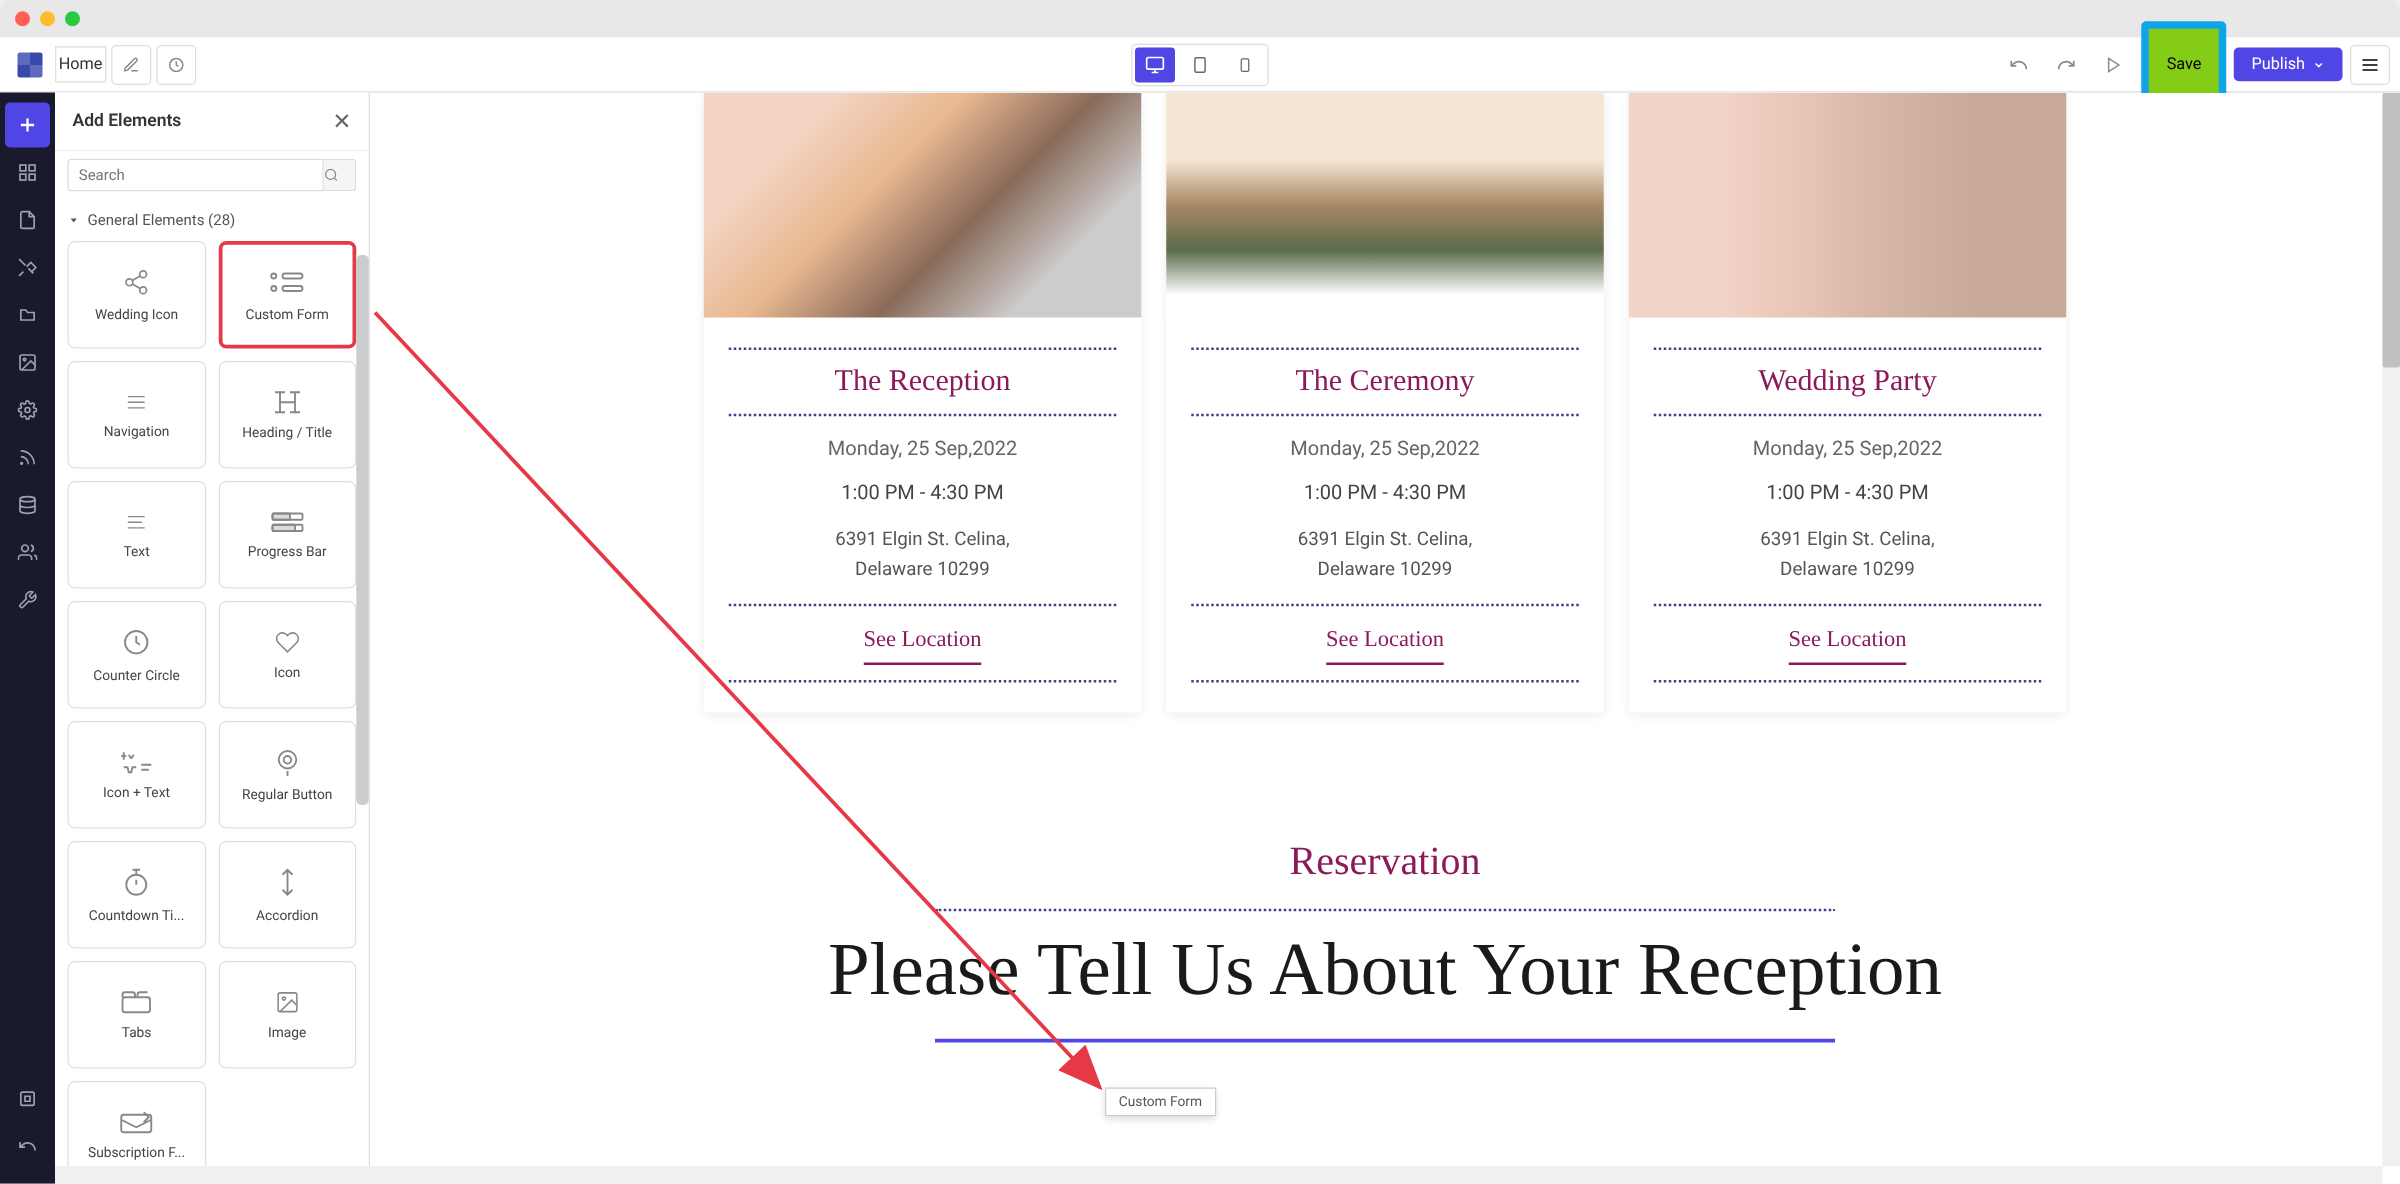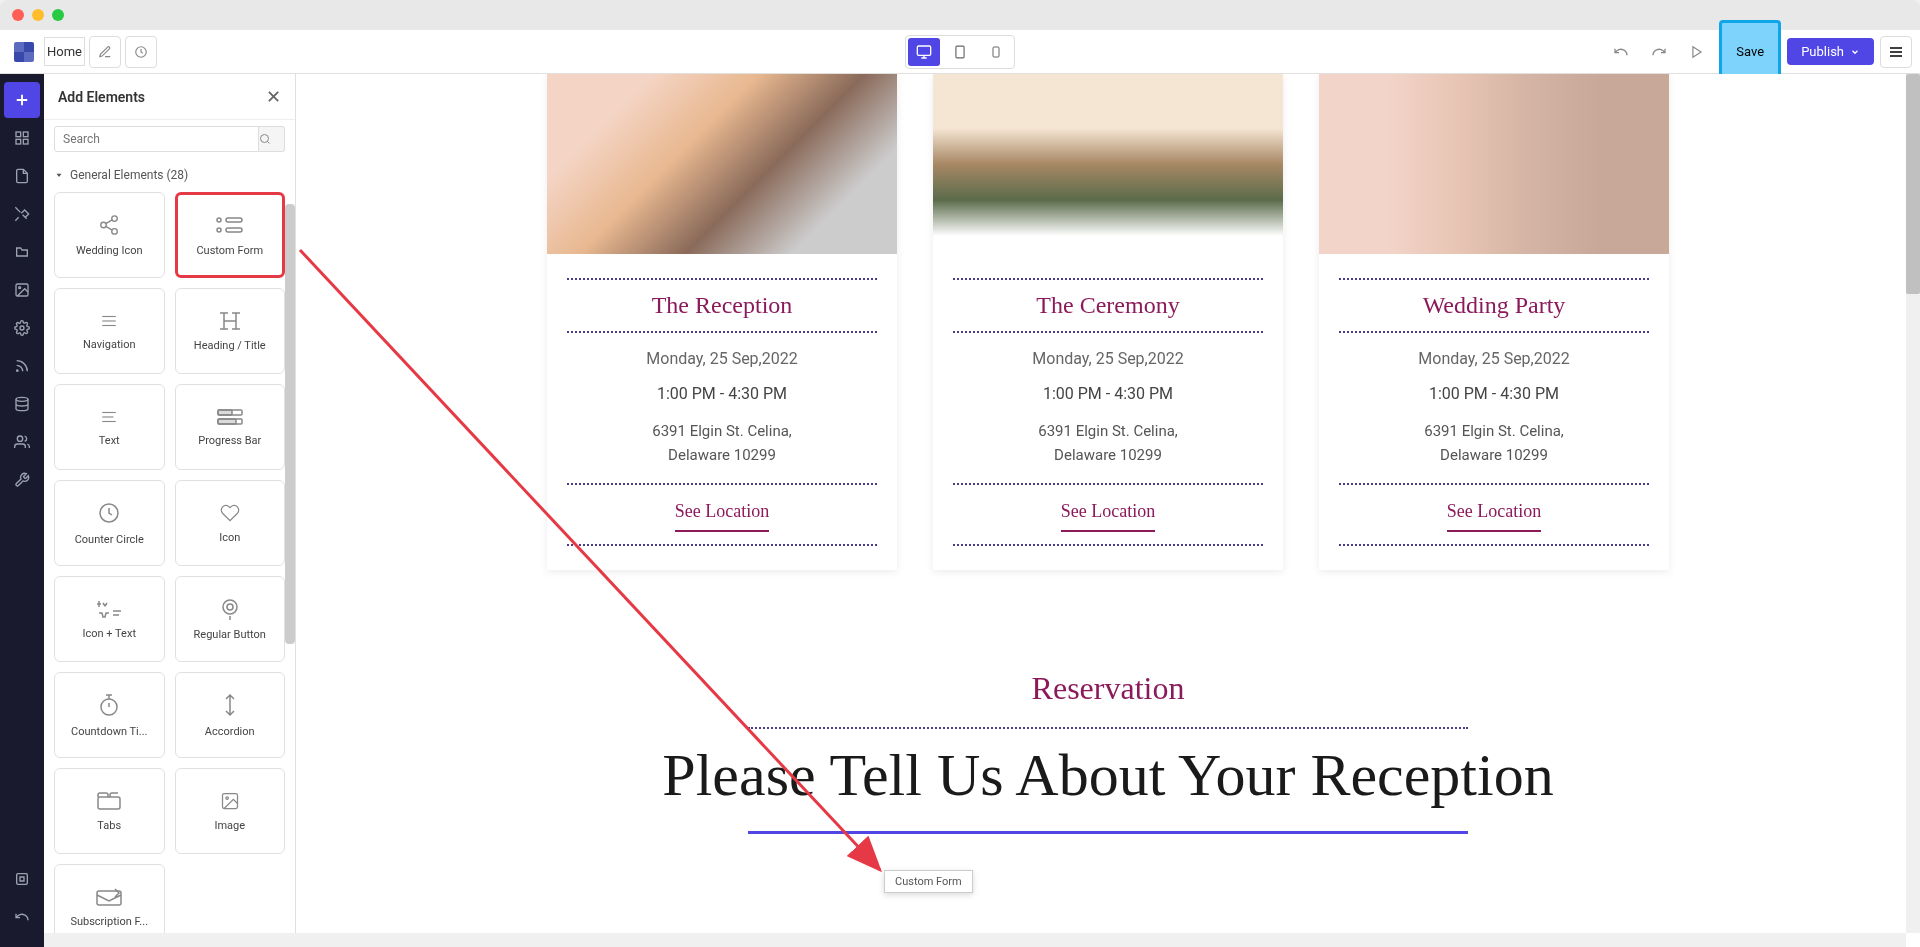--- a/index.html
+++ b/index.html
@@ -16,21 +16,21 @@
 .logo-box { width: 32px; height: 32px; display: flex; align-items: center; justify-content: center; }
 .logo-grid { width: 20px; height: 20px; background: conic-gradient(#3949ab 25%, #5c6bc0 25% 50%, #3949ab 50% 75%, #5c6bc0 75%); border-radius: 2px; }
 .top-btn { padding: 6px 2px; font-size: 13px; color: #333; background: #fff; border: 1px solid #ddd; border-radius: 0; cursor: pointer; }
 .top-icon-btn { width: 32px; height: 32px; display: flex; align-items: center; justify-content: center; cursor: pointer; color: #888; border: 1px solid #ddd; border-radius: 4px; background: #fff; }
 
 .device-switcher { position: absolute; left: 50%; transform: translateX(-50%); display: flex; gap: 4px; border: 1px solid #ddd; border-radius: 4px; padding: 2px; }
 .device-btn { width: 32px; height: 28px; display: flex; align-items: center; justify-content: center; cursor: pointer; border-radius: 3px; color: #666; }
 .device-btn.active { background: #4f46e5; color: #fff; }
 
 .top-bar-right { margin-left: auto; display: flex; align-items: center; gap: 6px; }
-.save-btn { padding: 21px 14px; font-size: 13px; border: 3px solid #0ea5e9; border-radius: 4px; background: #7dd3fc; cursor: pointer; }
+.save-btn { padding: 21px 14px; font-size: 13px; border: 6px solid #0ea5e9; border-radius: 4px; background: #84cc16; cursor: pointer; }
 .publish-btn { padding: 6px 14px; font-size: 13px; border: none; border-radius: 4px; background: #4f46e5; color: #fff; cursor: pointer; display: flex; align-items: center; gap: 6px; }
 .hamburger-btn { width: 32px; height: 32px; display: flex; align-items: center; justify-content: center; cursor: pointer; border: 1px solid #ddd; border-radius: 4px; }
 
 .main-area { display: flex; height: calc(100% - 74px); position: relative; }
 
 .icon-rail { width: 44px; background: #1a1a2e; display: flex; flex-direction: column; align-items: center; padding-top: 8px; gap: 2px; }
 .rail-btn { width: 36px; height: 36px; display: flex; align-items: center; justify-content: center; cursor: pointer; color: #9ca3af; border-radius: 4px; }
 .rail-btn.active { background: #4f46e5; color: #fff; }
 .rail-bottom { margin-top: auto; margin-bottom: 12px; display: flex; flex-direction: column; gap: 2px; }
 
@@ -48,21 +48,21 @@
 .element-tile { border: 1px solid #e0e0e0; border-radius: 6px; height: 86px; display: flex; flex-direction: column; align-items: center; justify-content: center; cursor: grab; background: #fff; }
 .element-tile.highlighted { border: 3px solid #e63946; }
 .element-icon { color: #888; margin-bottom: 8px; }
 .element-label { font-size: 11px; color: #444; text-align: center; }
 
 .canvas { flex: 1; background: #fff; overflow-y: auto; position: relative; padding-bottom: 40px; }
 .scroll-track-right { position: absolute; right: 0; top: 74px; bottom: 14px; width: 14px; background: #f0f0f0; }
 .scroll-thumb-right { position: absolute; top: 0; width: 100%; height: 220px; background: #c0c0c0; border-radius: 2px; }
 .scroll-track-bottom { position: absolute; left: 44px; right: 14px; bottom: 0; height: 14px; background: #f0f0f0; }
 
-.cards-row { display: flex; justify-content: center; gap: 36px; padding: 0 40px 60px; }
+.cards-row { display: flex; justify-content: center; gap: 20px; padding: 0 40px 60px; }
 .event-card { width: 350px; background: #fff; box-shadow: 0 2px 8px rgba(0,0,0,0.08); }
 .card-img { width: 100%; height: 180px; background: #ddd; }
 .card-img.reception { background: linear-gradient(135deg, #f4d4c4 20%, #e8b890 40%, #8a6a5a 60%, #ccc 80%); }
 .card-img.ceremony { background: linear-gradient(180deg, #f5e6d3 30%, #a88865 50%, #5a6b4a 70%, #fff 90%); }
 .card-img.party { background: linear-gradient(90deg, #f2d4c8 20%, #e8c4b4 40%, #d4b4a4 60%, #c8a898 80%); }
 .card-body { padding: 16px 20px; text-align: center; }
 .dots-divider { border-top: 2px dotted #4a3c8c; margin: 8px 0; }
 .card-title { font-family: "Georgia", serif; font-size: 24px; color: #8b1a5b; font-weight: 400; padding: 4px 0; }
 .card-date { font-size: 16px; color: #666; padding: 8px 0; }
 .card-time { font-size: 16px; color: #444; padding: 8px 0; }

